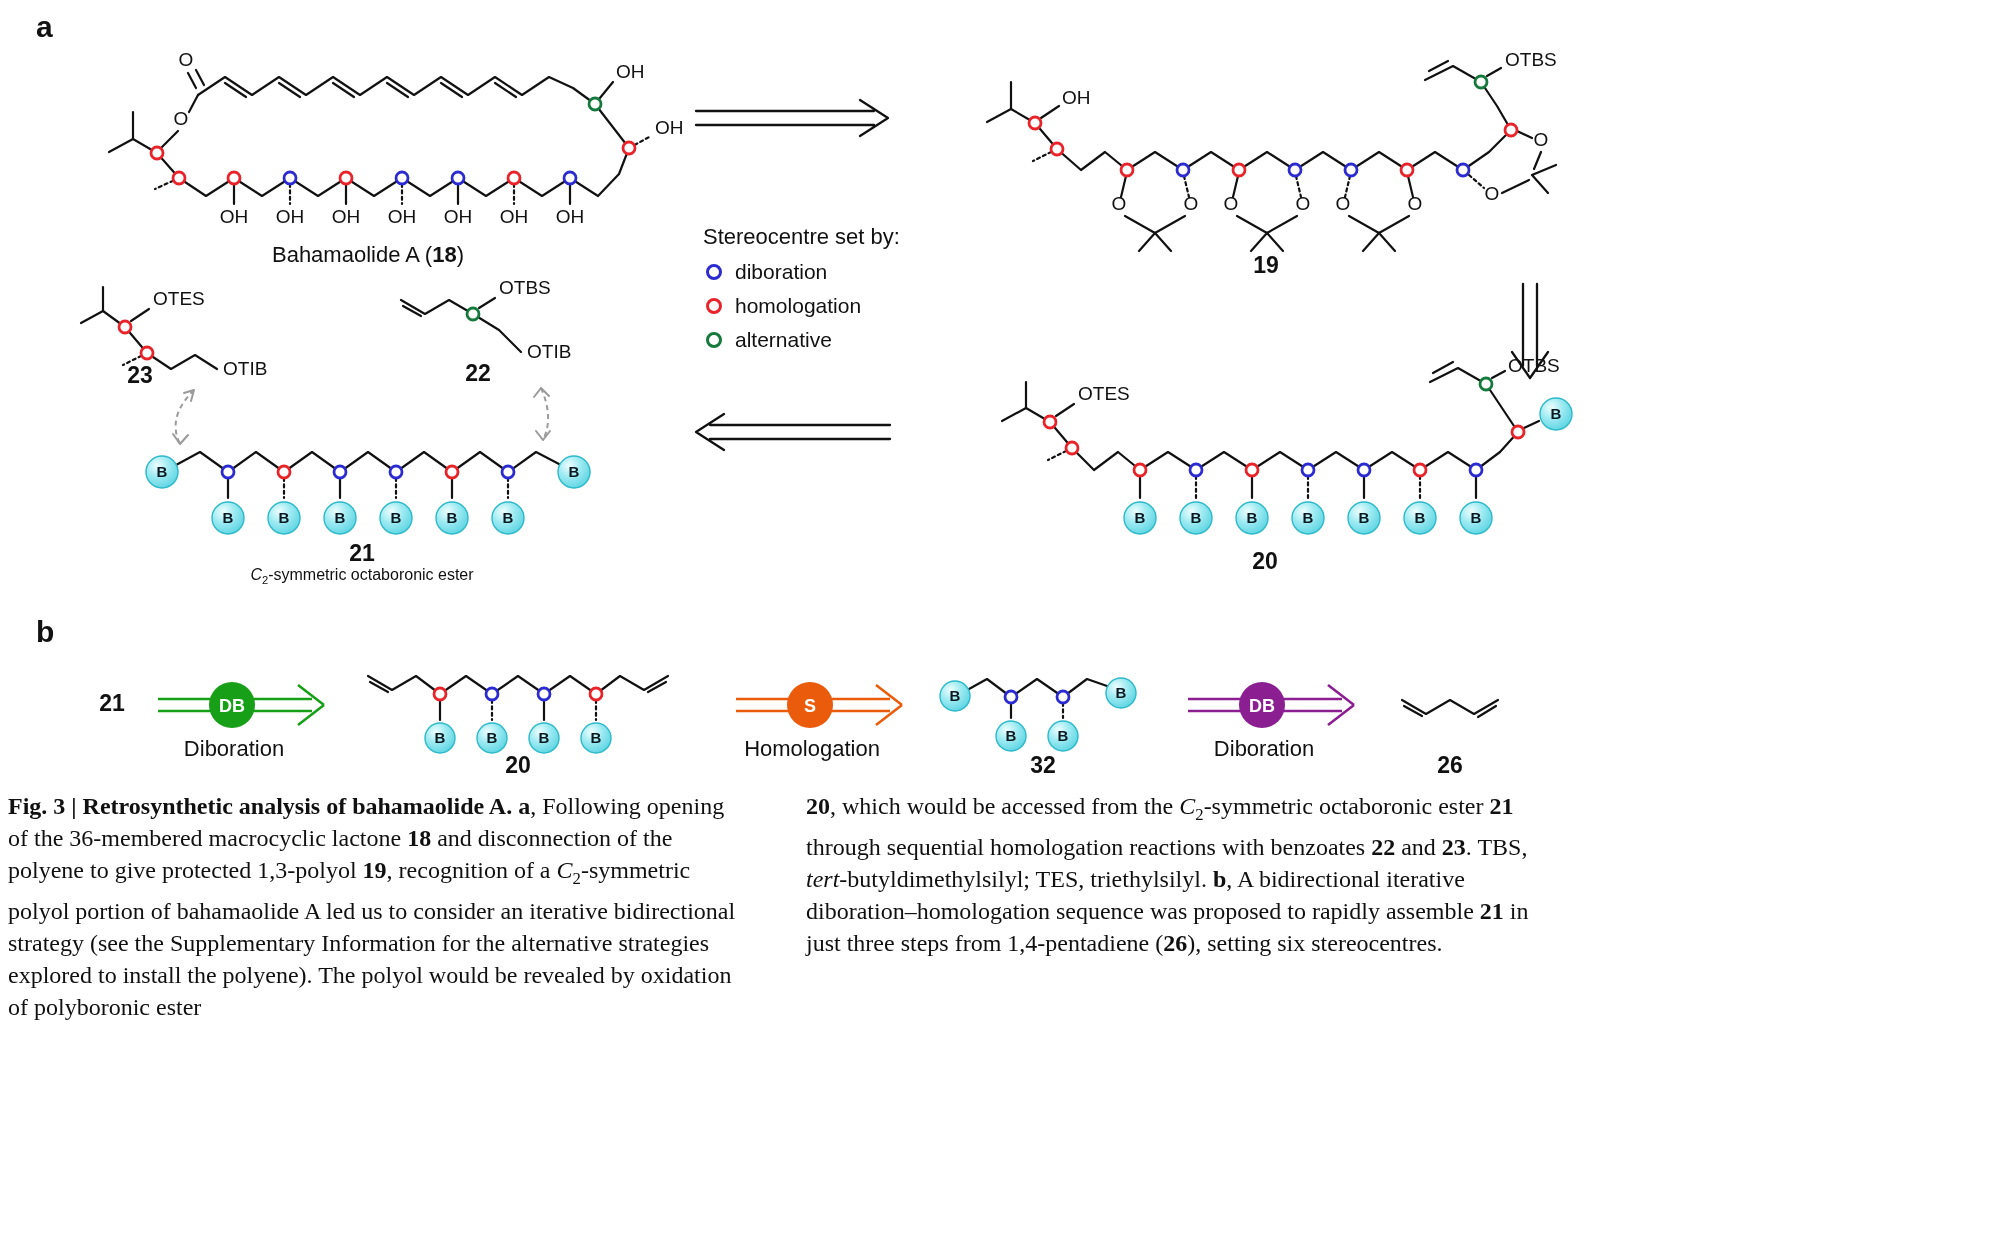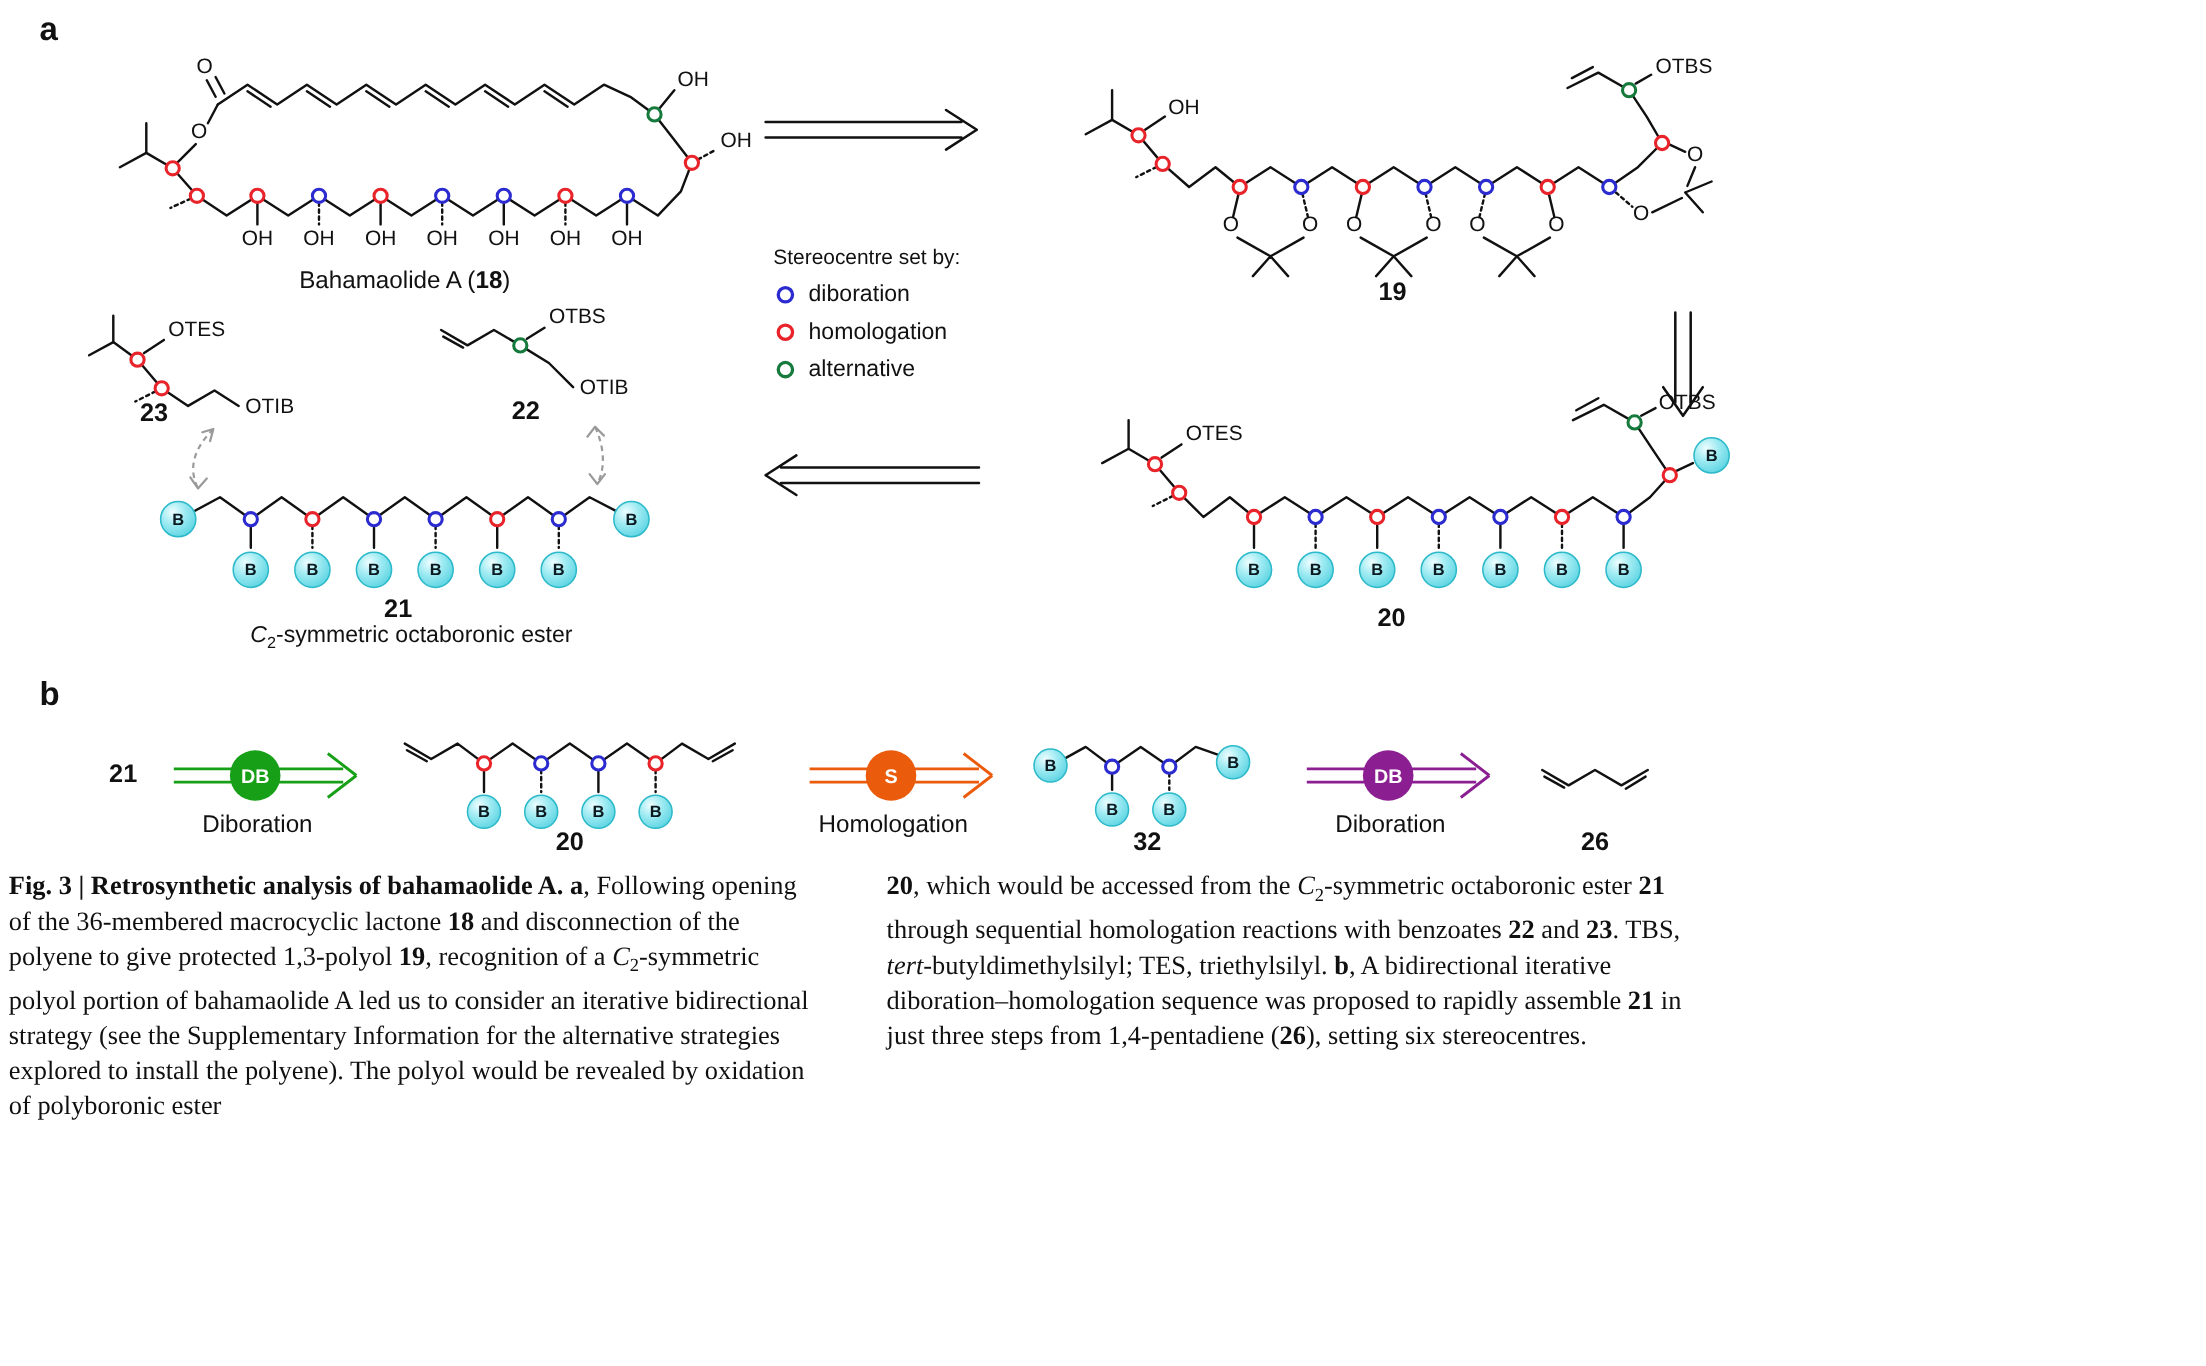--- a/index.html
+++ b/index.html
@@ -23,21 +23,21 @@
   svg .bs { fill:url(#bgrad); stroke:#2cb9c9; stroke-width:1.4; }
   svg .batxt { font:700 15px "Liberation Sans", sans-serif; fill:#0a1a20; text-anchor:middle; }
   svg .albl  { font:19px "Liberation Sans", sans-serif; fill:#111; text-anchor:middle; }
   svg .albl.st { text-anchor:start; }
   svg .retro { stroke:#111; stroke-width:2.3; fill:none; stroke-linecap:round; }
   svg .dasharrow { stroke:#9a9a9a; stroke-width:2; fill:none; stroke-dasharray:5 4; }
   svg .ahead { stroke:#9a9a9a; stroke-width:2; fill:none; stroke-linecap:round; }
   svg .badgetxt { font:700 18px "Liberation Sans", sans-serif; fill:#fff; text-anchor:middle; }
 
   
-  .legend-title { font-size:19px; margin-bottom:10px; }
+  .legend-title { font-size:22px; margin-bottom:10px; }
   .legend-item { display:flex; align-items:center; gap:10px; margin-top:10px; font-size:21px; }
 
   
   .caption { font-family:"Liberation Serif", serif; font-size:24px; line-height:32px; color:#101010; text-align:left; }
 </style>
 </head>
 <body>
 
 <svg width="0" height="0" style="position:absolute">
   <defs>
@@ -244,21 +244,21 @@
       </g>
   <circle class="dot blue" cx="106" cy="54" r="6"></circle>
   <circle class="dot red" cx="162" cy="54" r="6"></circle>
   <circle class="dot blue" cx="218" cy="54" r="6"></circle>
   <circle class="dot blue" cx="274" cy="54" r="6"></circle>
   <circle class="dot red" cx="330" cy="54" r="6"></circle>
   <circle class="dot blue" cx="386" cy="54" r="6"></circle>
 </svg>
 </div>
 <div class="cnum" style="left:362px;top:540px">21</div>
-<div class="slabel" style="left:374px;top:566px;font-size:21px"><span style="font-style: italic;">C</span><sub>2</sub><span>-symmetric octaboronic ester</span></div>
+<div class="slabel" style="left:362px;top:566px;font-size:16px"><span style="font-style: italic;">C</span><sub>2</sub><span>-symmetric octaboronic ester</span></div>
 
 <div class="abs" style="left:962px;top:352px">
 <svg width="650" height="195" viewBox="0 0 650 195">
   <g>
     <path class="bond" d="M40,69 L64,56 L88,70 L110,96 L132,118 L156,100 L178,118 L206,100 L234,118 L262,100 L290,118 L318,100 L346,118 L374,100 L402,118 L430,100 L458,118 L486,100 L514,118 L538,100 L556,80 L540,56 L524,32 L496,16 L468,30"></path>
     <path class="bond" d="M64,56 L64,30 M94,64 L112,52 M530,26 L543,19 M491,10 L471,21 M562,76 L577,69"></path>
     <path class="bond" d="M178,124 L178,146 M290,124 L290,146 M402,124 L402,146 M514,124 L514,146"></path>
     <path class="bond dash" d="M110,96 L86,108 M234,124 L234,146 M346,124 L346,146 M458,124 L458,146"></path>
   </g>
   <text class="albl st" x="116" y="48">OTES</text>

